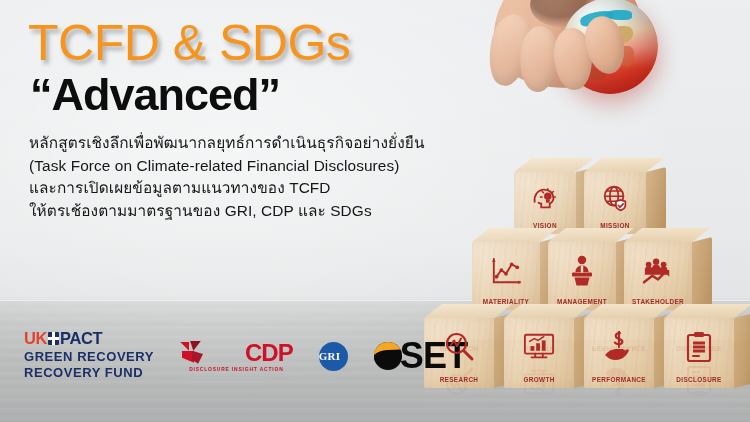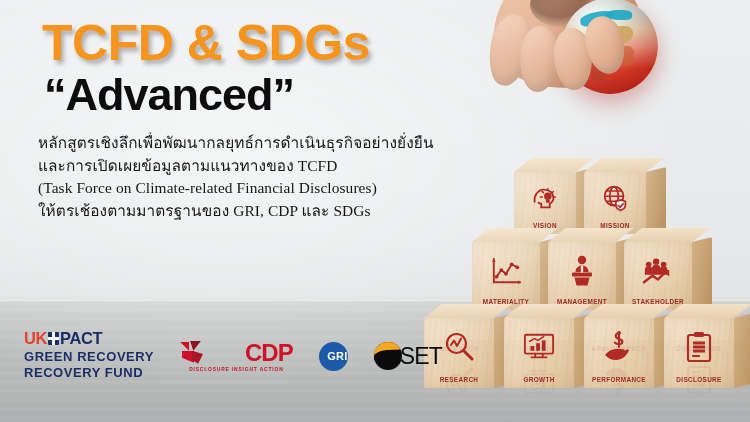--- a/index.html
+++ b/index.html
@@ -21,29 +21,29 @@
     content:"";position:absolute;left:0;right:0;top:0;height:100%;
     background:repeating-linear-gradient(180deg,rgba(255,255,255,0.10) 0px,rgba(255,255,255,0.0) 3px,rgba(0,0,0,0.025) 6px,rgba(255,255,255,0.0) 9px);
     opacity:.6;
   }
   .floorline{position:absolute;left:0;right:0;top:300px;height:1px;background:rgba(255,255,255,.5);}
   .vign{position:absolute;inset:0;background:radial-gradient(ellipse at 30% 35%,rgba(255,255,255,.55) 0%,rgba(255,255,255,0) 62%);pointer-events:none;}
 
   
   .textwrap{position:absolute;left:26px;top:18px;width:470px;}
   .t1{
-    font-size:50px;font-weight:bold;letter-spacing:-.5px;color:#F7941E;
-    line-height:1.02;margin:0 0 2px 16px;
+    font-size:50px;font-weight:normal;letter-spacing:-.5px;color:#F7941E;
+    line-height:1.02;margin:0 0 2px 2px;
     text-shadow:3px 4px 4px rgba(90,95,100,.45);
   }
   .t2{
     font-size:45px;font-weight:bold;letter-spacing:-1px;color:#0d0d0d;
-    line-height:1.05;margin:0 0 14px 18px;
-  }
-  .desc{margin:0 0 0 12px;font-family:Liberation Serif, serif;}
+    line-height:1.05;margin:0 0 14px 4px;
+  }
+  .desc{margin:0 0 0 3px;}
   .dline{
     font-size:15.4px;color:#161616;line-height:1.46;font-weight:500;
     letter-spacing:.1px;white-space:nowrap;
   }
 
   
   .logos{position:absolute;left:24px;top:330px;display:flex;align-items:center;gap:26px;}
 
   
   .ukpact{display:flex;flex-direction:column;justify-content:center;}
@@ -64,37 +64,37 @@
   .cdp-mark{position:relative;width:24px;height:24px;margin-right:2px;}
   .cdp-mark i{position:absolute;display:block;background:#CE1126;}
   .cdp-m1{left:0;top:1px;width:9px;height:9px;clip-path:polygon(0 0,100% 0,100% 100%);}
   .cdp-m2{left:10px;top:0px;width:11px;height:10px;clip-path:polygon(0 0,100% 0,30% 100%);background:#8e1520 !important;}
   .cdp-m3{left:2px;top:10px;width:12px;height:12px;clip-path:polygon(0 0,100% 0,100% 100%,0 60%);}
   .cdp-m4{left:12px;top:10px;width:11px;height:13px;clip-path:polygon(0 0,100% 25%,55% 100%,0 70%);background:#a8162a !important;}
   .cdp-txt{font-size:24px;font-weight:bold;color:#CE1126;letter-spacing:-1px;line-height:1;}
   .cdp-sub{font-size:4.9px;font-weight:bold;color:#CE1126;letter-spacing:.85px;margin-top:2px;}
 
   
-  .gri{width:29px;height:29px;border-radius:50%;background:#1C5AA8;display:flex;align-items:center;justify-content:flex-end;}
+  .gri{width:29px;height:29px;border-radius:50%;background:#1C5AA8;display:flex;align-items:center;justify-content:flex-start;font-family:Liberation Serif, serif;}
   .gri span{color:#fff;font-size:11px;font-weight:bold;letter-spacing:.3px;}
 
   
   .set{display:flex;align-items:center;}
   .set-mark{position:relative;width:28px;height:28px;border-radius:50%;background:#0b0b0b;overflow:hidden;margin-right:-2px;}
   .set-mark .sun{position:absolute;left:0;right:0;top:0;height:50%;background:#F5A623;}
   .set-mark .wave{
     position:absolute;left:-4px;right:-4px;top:28%;height:48%;background:#0b0b0b;
     border-radius:50% 50% 50% 50% / 90% 10% 90% 10%;
     transform:rotate(-4deg);
   }
   .set-mark .wave2{
     position:absolute;left:-2px;width:60%;top:26%;height:30%;background:#F5A623;
     border-radius:0 0 70% 0;
   }
-  .set-txt{font-size:23px;font-weight:normal;color:#0b0b0b;letter-spacing:-.8px;line-height:1;}
+  .set-txt{font-size:36px;font-weight:bold;color:#0b0b0b;letter-spacing:-.8px;line-height:1;}
 
   
   .scene{position:absolute;right:0;top:0;width:340px;height:422px;}
 
   
   .hand{position:absolute;left:56px;top:-58px;width:190px;height:170px;}
   .palm{
     position:absolute;left:26px;top:18px;width:150px;height:128px;
     background:linear-gradient(160deg,#f2c9ae 0%,#e6b393 40%,#d59c7c 75%,#c18a6c 100%);
     border-radius:54% 46% 46% 54% / 60% 60% 40% 40%;
@@ -451,22 +451,22 @@
       </div>
   </div>
 
   <div class="vign"></div>
 
   <div class="textwrap">
     <div class="t1">TCFD &amp; SDGs</div>
     <div class="t2">“Advanced”</div>
     <div class="desc">
       <div class="dline">หลักสูตรเชิงลึกเพื่อพัฒนากลยุทธ์การดำเนินธุรกิจอย่างยั่งยืน</div>
+      <div class="dline">(Task Force on Climate-related Financial Disclosures)</div>
       <div class="dline">และการเปิดเผยข้อมูลตามแนวทางของ TCFD</div>
-      <div class="dline">(Task Force on Climate-related Financial Disclosures)</div>
       <div class="dline">ให้ตรเช้องตามมาตรฐานของ GRI, CDP และ SDGs</div>
     </div>
   </div>
 
   <div class="logos">
 
     <div class="ukpact">
       <div class="ukpact-top">
         <span class="uk-uk">UK</span>
         <span class="uk-flag"></span>

